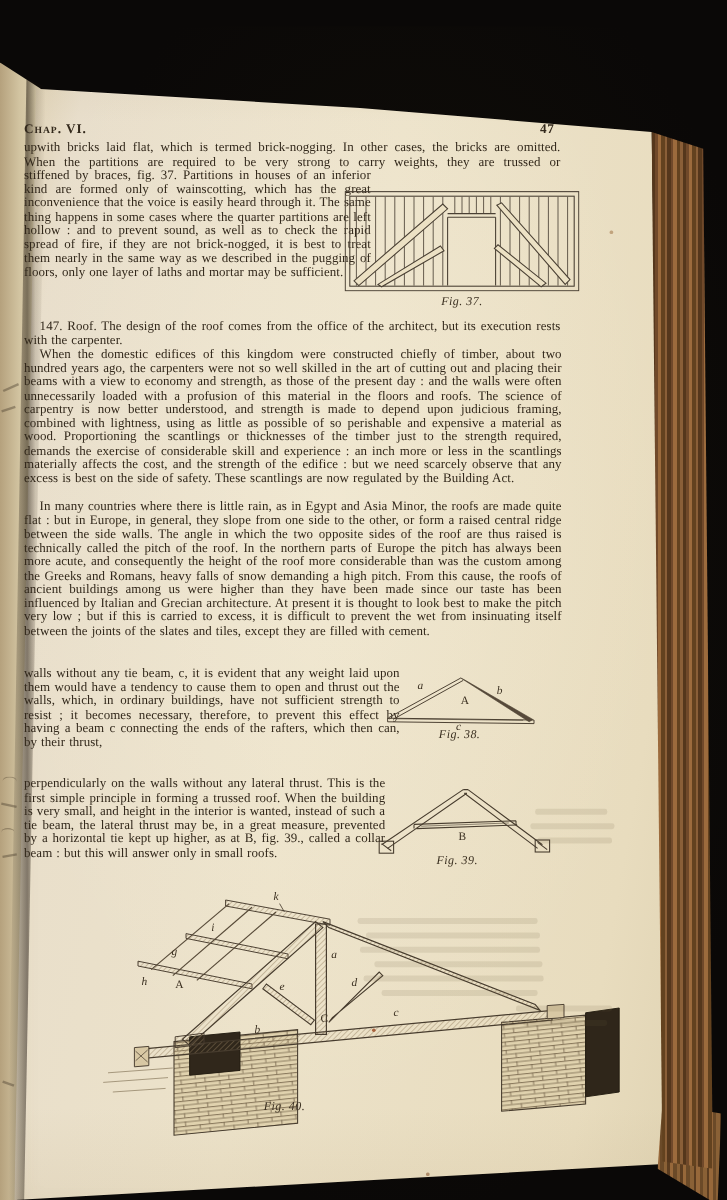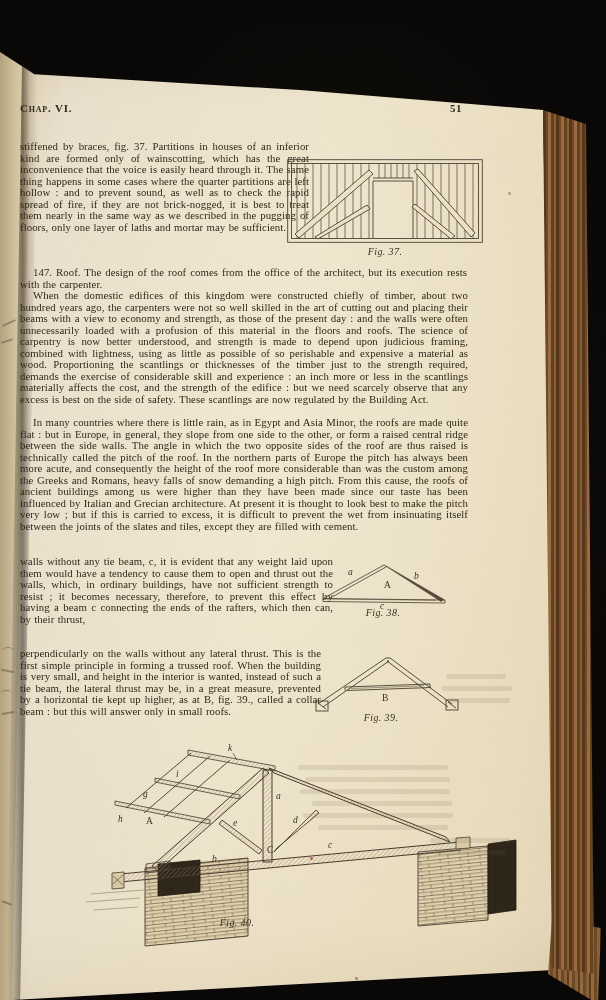--- a/index.html
+++ b/index.html
@@ -64,22 +64,24 @@
 
   <div class="mark" style="left:2px;top:300px;width:14px;height:1.6px;transform:rotate(-24deg);"></div>
   <div class="mark" style="left:1px;top:318px;width:12px;height:1.6px;transform:rotate(-18deg);"></div>
   <div class="mark arc" style="left:2px;top:625px;width:12px;height:7px;"></div>
   <div class="mark" style="left:1px;top:648px;width:13px;height:1.5px;transform:rotate(12deg);"></div>
   <div class="mark arc" style="left:1px;top:668px;width:11px;height:6px;"></div>
   <div class="mark" style="left:2px;top:690px;width:12px;height:1.5px;transform:rotate(-10deg);"></div>
   <div class="mark" style="left:2px;top:880px;width:10px;height:1.5px;transform:rotate(20deg);"></div>
 
   <div class="hdr-chap" style="left:20px;top:80px;width:90px;">Chap. VI.</div>
-  <div class="hdr-num" style="left:450px;top:80px;width:24px;">51</div>
-
+  <div class="hdr-num" style="left:450px;top:80px;width:24px;">47</div>
+
+  <div class="txt one-line" style="left:20px;top:96px;width:447px;">upwith bricks laid flat, which is termed brick-nogging. In other cases, the bricks are omitted.</div>
+  <div class="txt one-line" style="left:20px;top:108px;width:447px;">When the partitions are required to be very strong to carry weights, they are trussed or</div>
   <div class="txt" style="left:20px;top:119px;width:289px;">stiffened by braces, fig. 37. Partitions in houses of an inferior kind are formed only of wainscotting, which has the great inconvenience that the voice is easily heard through it. The same thing happens in some cases where the quarter partitions are left hollow : and to prevent sound, as well as to check the rapid spread of fire, if they are not brick-nogged, it is best to treat them nearly in the same way as we described in the pugging of floors, only one layer of laths and mortar may be sufficient.</div>
   <div class="txt indent" style="left:20px;top:245px;width:447px;">147. Roof. The design of the roof comes from the office of the architect, but its execution rests with the carpenter.</div>
   <div class="txt indent" style="left:20px;top:268px;width:448px;">When the domestic edifices of this kingdom were constructed chiefly of timber, about two hundred years ago, the carpenters were not so well skilled in the art of cutting out and placing their beams with a view to economy and strength, as those of the present day : and the walls were often unnecessarily loaded with a profusion of this material in the floors and roofs. The science of carpentry is now better understood, and strength is made to depend upon judicious framing, combined with lightness, using as little as possible of so perishable and expensive a material as wood. Proportioning the scantlings or thicknesses of the timber just to the strength required, demands the exercise of considerable skill and experience : an inch more or less in the scantlings materially affects the cost, and the strength of the edifice : but we need scarcely observe that any excess is best on the side of safety. These scantlings are now regulated by the Building Act.</div>
   <div class="txt indent" style="left:20px;top:395px;width:448px;">In many countries where there is little rain, as in Egypt and Asia Minor, the roofs are made quite flat : but in Europe, in general, they slope from one side to the other, or form a raised central ridge between the side walls. The angle in which the two opposite sides of the roof are thus raised is technically called the pitch of the roof. In the northern parts of Europe the pitch has always been more acute, and consequently the height of the roof more considerable than was the custom among the Greeks and Romans, heavy falls of snow demanding a high pitch. From this cause, the roofs of ancient buildings among us were higher than they have been made since our taste has been influenced by Italian and Grecian architecture. At present it is thought to look best to make the pitch very low ; but if this is carried to excess, it is difficult to prevent the wet from insinuating itself between the joints of the slates and tiles, except they are filled with cement.</div>
   <div class="txt" style="left:20px;top:534px;width:313px;">walls without any tie beam, c, it is evident that any weight laid upon them would have a tendency to cause them to open and thrust out the walls, which, in ordinary buildings, have not sufficient strength to resist ; it becomes necessary, therefore, to prevent this effect by having a beam c connecting the ends of the rafters, which then can, by their thrust,</div>
   <div class="txt" style="left:20px;top:626px;width:301px;">perpendicularly on the walls without any lateral thrust. This is the first simple principle in forming a trussed roof. When the building is very small, and height in the interior is wanted, instead of such a tie beam, the lateral thrust may be, in a great measure, prevented by a horizontal tie kept up higher, as at B, fig. 39., called a collar beam : but this will answer only in small roofs.</div>
 
   <div class="figure" style="left:287px;top:137px;width:196px;height:84px;">
     <svg width="196" height="84" viewBox="0 0 196 84">
       <g stroke="#4a4034" stroke-width="0.9" fill="none">

